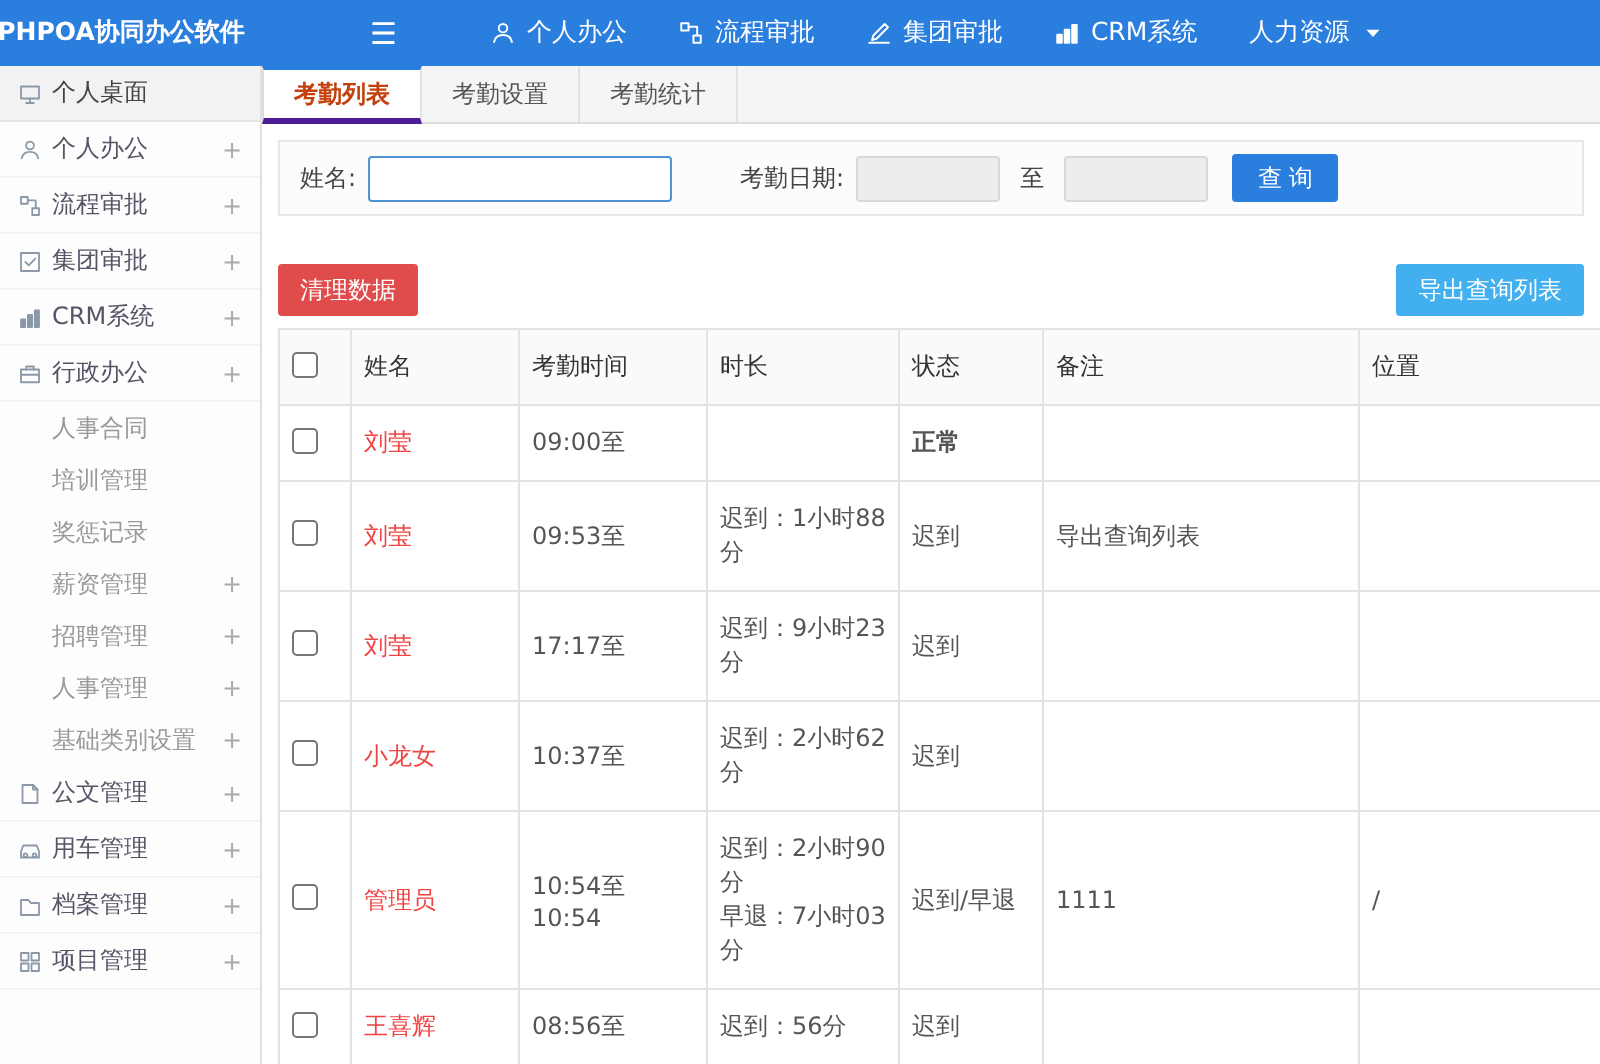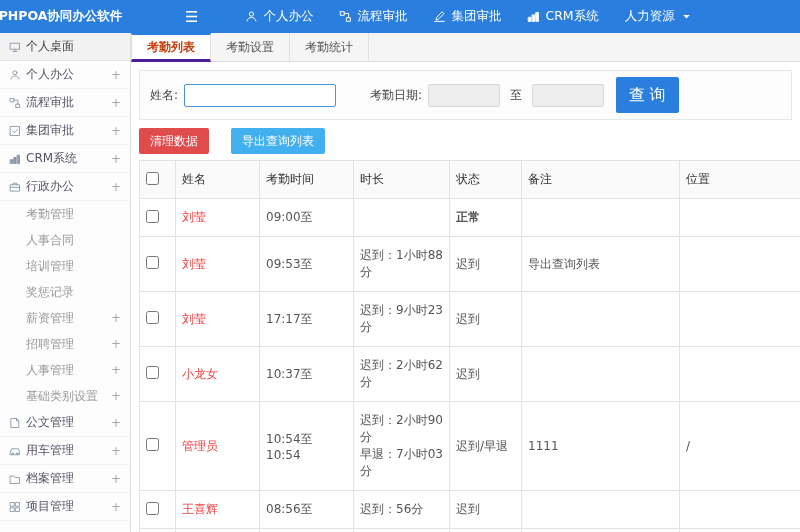--- a/index.html
+++ b/index.html
@@ -30,23 +30,23 @@
   .tabs { height:29px; background:#f5f5f5; border-bottom:1px solid #dcdcdc; display:flex; flex:none; }
   .tab { padding:0 15px; line-height:28px; font-size:12px; color:#555; border-right:1px solid #e2e2e2; cursor:pointer; }
   .tab.active { background:#fff; border-top:2px solid #2a7edd; border-left:1px solid #dcdcdc; line-height:25px; color:#c2410c; font-weight:bold; margin-bottom:-1px; border-bottom:3px solid #4c1d95; }
 
   .filter-bar { margin:8px 8px 0 8px; border:1px solid #e7e7e7; background:#fcfcfc; padding:6px 10px; display:flex; align-items:center; font-size:12px; color:#444; flex:none; }
   .filter-bar label { margin-right:6px; white-space:nowrap; }
   .name-input { width:152px; height:23px; border:1px solid #4f93d6; border-radius:2px; padding:0 5px; font-size:12px; outline:none; }
   .gap { width:34px; }
   .date-input { width:72px; height:23px; border:1px solid #d8d8d8; background:#ededed; border-radius:2px; padding:0 4px; font-size:12px; }
   .to-label { margin:0 10px; color:#444; }
-  .search-btn { height:36px; padding:0 13px; margin-left:12px; background:#2a7edd; color:#fff; border:none; border-radius:2px; font-size:16px; cursor:pointer; white-space:nowrap; }
-
-  .actions { margin:8px 8px 6px 8px; display:flex; gap:22px; flex:none; }
+  .search-btn { height:24px; padding:0 13px; margin-left:12px; background:#2a7edd; color:#fff; border:none; border-radius:2px; font-size:12px; cursor:pointer; white-space:nowrap; }
+
+  .actions { margin:24px 8px 6px 8px; display:flex; gap:9px; flex:none;justify-content:space-between; }
   .btn { height:26px; padding:0 11px; border:none; border-radius:2px; color:#fff; font-size:12px; cursor:pointer; white-space:nowrap; }
   .btn-danger { background:#e04b4b; }
   .btn-info { background:#42b0ee; }
 
   table.grid { width:663px; margin:0 8px; border-collapse:collapse; font-size:12px; table-layout:fixed; }
   .grid th, .grid td { border:1px solid #e3e3e3; padding:10px 6px; text-align:left; color:#555; vertical-align:middle; overflow:hidden; }
   .grid thead th { background:#fafafa; color:#333; font-weight:normal; padding:10px 6px; }
   .c-check { text-align:center; }
   .c-check input { width:13px; height:13px; }
   .name-link { color:#ef4444; cursor:pointer; }
@@ -170,23 +170,20 @@
         </div>
         <div class="side-item">
           <span class="sicon">
             <svg viewBox="0 0 16 16" width="12" height="12" fill="none" stroke="currentColor" stroke-width="1.2" stroke-linecap="round" stroke-linejoin="round">
               <rect x="2" y="5" width="12" height="8.5"></rect>
               <path d="M5.5 5V3h5v2M2 8.5h12"></path>
             </svg>
           </span>
           <span class="slabel">行政办公</span>
           <span class="stoggle">+</span>
-        </div>
-        <div class="side-sub">
-          <span class="slabel">考勤管理</span>
         </div>
         <div class="side-sub">
           <span class="slabel">人事合同</span>
         </div>
         <div class="side-sub">
           <span class="slabel">培训管理</span>
         </div>
         <div class="side-sub">
           <span class="slabel">奖惩记录</span>
         </div>

